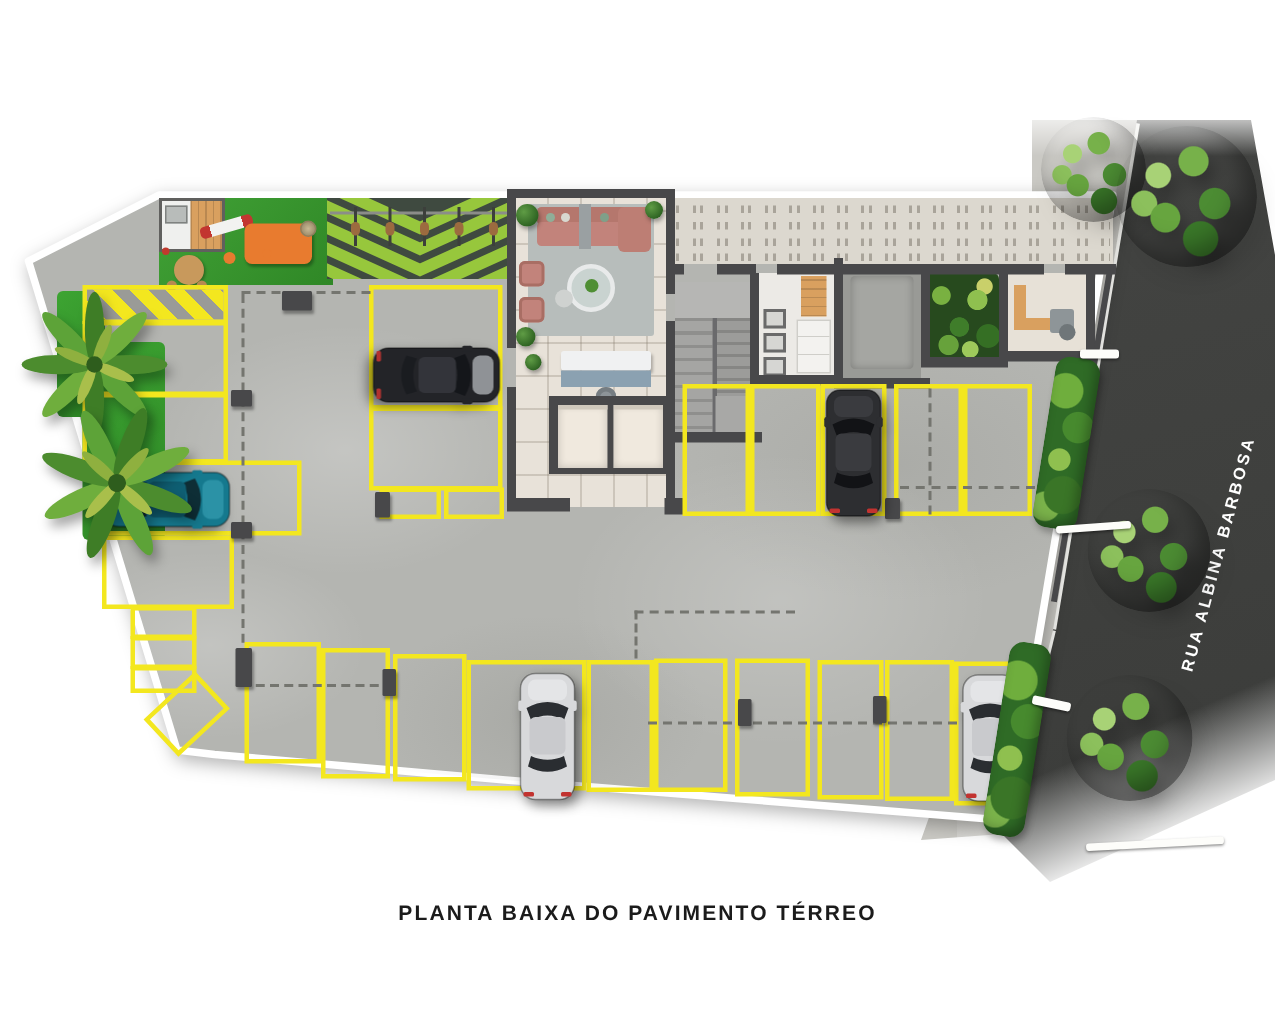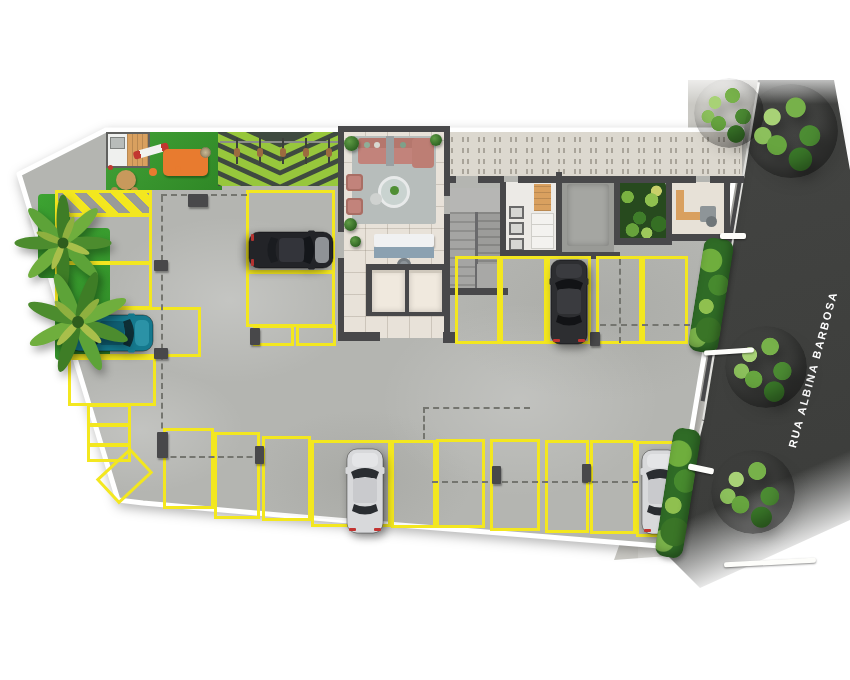--- a/index.html
+++ b/index.html
@@ -369,13 +369,14 @@
   <div class="tree" style="left:694px;top:78px;width:70px;height:70px"></div>
   <div class="tree" style="left:744px;top:84px;width:94px;height:94px"></div>
   <div class="tree" style="left:725px;top:326px;width:82px;height:82px"></div>
   <div class="tree" style="left:711px;top:450px;width:84px;height:84px"></div>
 
   <div class="bench" style="left:720px;top:233px;width:26px;height:6px"></div>
   <div class="bench" style="left:704px;top:349px;width:50px;height:5px;transform:rotate(-4deg)"></div>
   <div class="bench" style="left:688px;top:466px;width:26px;height:6px;transform:rotate(12deg)"></div>
   <div class="bench" style="left:724px;top:560px;width:92px;height:5px;transform:rotate(-3deg)"></div>
 
+  <div class="title">PLANTA BAIXA DO PAVIMENTO TÉRREO</div>
 </div>
 
 </body></html>

